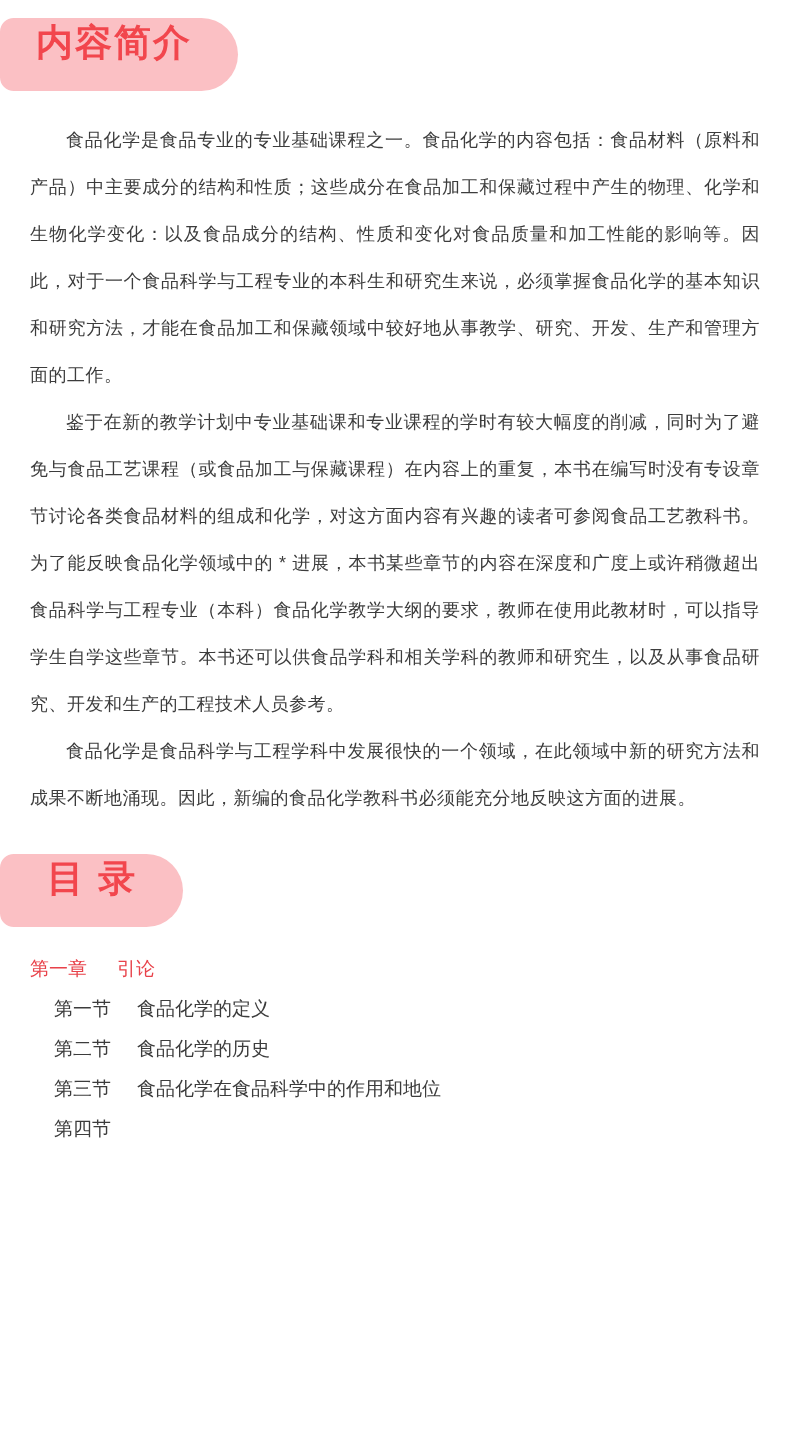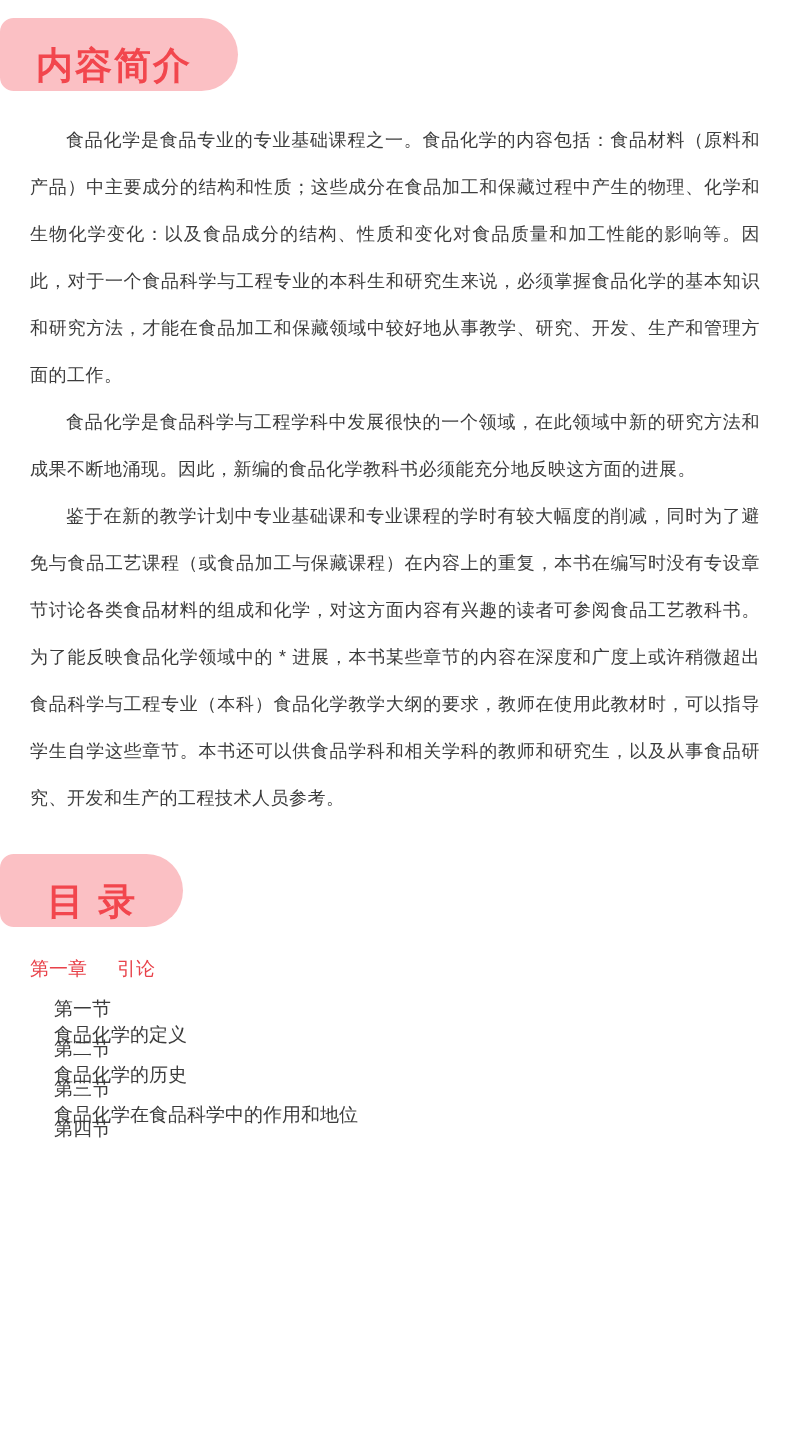--- a/index.html
+++ b/index.html
@@ -10,21 +10,21 @@
   }
   .page {
     position: relative;
     width: 790px;
     height: 1442px;
     background: var(--page-bg, #ffffff);
     overflow: hidden;
   }
   .badge {
     display: inline-flex;
-    align-items: flex-end;
+    align-items: flex-start;
     height: 73px;
     margin-left: 0;
     padding: 0 46px 0 36px;
     background: var(--badge-bg, #fbc0c4);
     border-radius: 14px 37px 37px 14px;
   }
   .badge-intro { margin-top: 18px; }
   .badge-toc { margin-top: 32px; padding-left: 47px; }
   .badge .badge-title {
     font-size: 37px;
@@ -51,36 +51,36 @@
     display: flex;
     height: 40px;
     font-size: 19px;
     color: var(--body-text, #3c3c3c);
     white-space: nowrap;
   }
   .toc-row.chapter {
     color: var(--chapter-red, #e8424a);
   }
   .toc-row.chapter .toc-no { margin-right: 30px; }
-  .toc-row.section { padding-left: 24px; flex-direction: column; }
+  .toc-row.section { padding-left: 24px; }
   .toc-row.section .toc-no { margin-right: 26px; }
 </style>
 </head>
 <body>
 
 <div class="page">
 
   <div class="badge badge-intro">
     <span class="badge-title">内容简介</span>
   </div>
 
   <div class="intro-text">
     <p>食品化学是食品专业的专业基础课程之一。食品化学的内容包括：食品材料（原料和产品）中主要成分的结构和性质；这些成分在食品加工和保藏过程中产生的物理、化学和生物化学变化：以及食品成分的结构、性质和变化对食品质量和加工性能的影响等。因此，对于一个食品科学与工程专业的本科生和研究生来说，必须掌握食品化学的基本知识和研究方法，才能在食品加工和保藏领域中较好地从事教学、研究、开发、生产和管理方面的工作。</p>
+    <p>鉴于在新的教学计划中专业基础课和专业课程的学时有较大幅度的削减，同时为了避免与食品工艺课程（或食品加工与保藏课程）在内容上的重复，本书在编写时没有专设章节讨论各类食品材料的组成和化学，对这方面内容有兴趣的读者可参阅食品工艺教科书。为了能反映食品化学领域中的 * 进展，本书某些章节的内容在深度和广度上或许稍微超出食品科学与工程专业（本科）食品化学教学大纲的要求，教师在使用此教材时，可以指导学生自学这些章节。本书还可以供食品学科和相关学科的教师和研究生，以及从事食品研究、开发和生产的工程技术人员参考。</p>
     <p>食品化学是食品科学与工程学科中发展很快的一个领域，在此领域中新的研究方法和成果不断地涌现。因此，新编的食品化学教科书必须能充分地反映这方面的进展。</p>
-    <p>鉴于在新的教学计划中专业基础课和专业课程的学时有较大幅度的削减，同时为了避免与食品工艺课程（或食品加工与保藏课程）在内容上的重复，本书在编写时没有专设章节讨论各类食品材料的组成和化学，对这方面内容有兴趣的读者可参阅食品工艺教科书。为了能反映食品化学领域中的 * 进展，本书某些章节的内容在深度和广度上或许稍微超出食品科学与工程专业（本科）食品化学教学大纲的要求，教师在使用此教材时，可以指导学生自学这些章节。本书还可以供食品学科和相关学科的教师和研究生，以及从事食品研究、开发和生产的工程技术人员参考。</p>
   </div>
 
   <div class="badge badge-toc">
     <span class="badge-title">目 录</span>
   </div>
 
   <div class="toc">
 
     <div class="toc-row chapter">
       <span class="toc-no">第一章</span>

